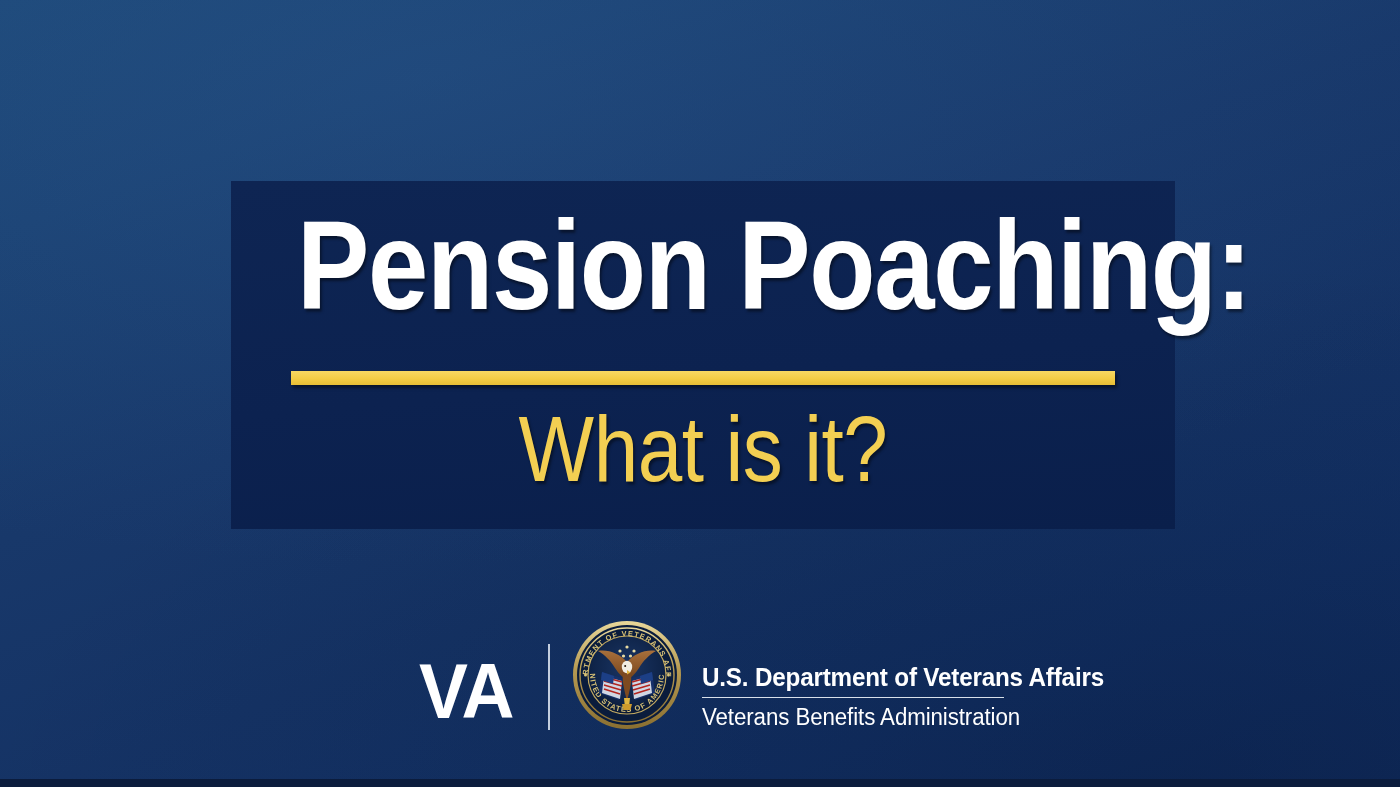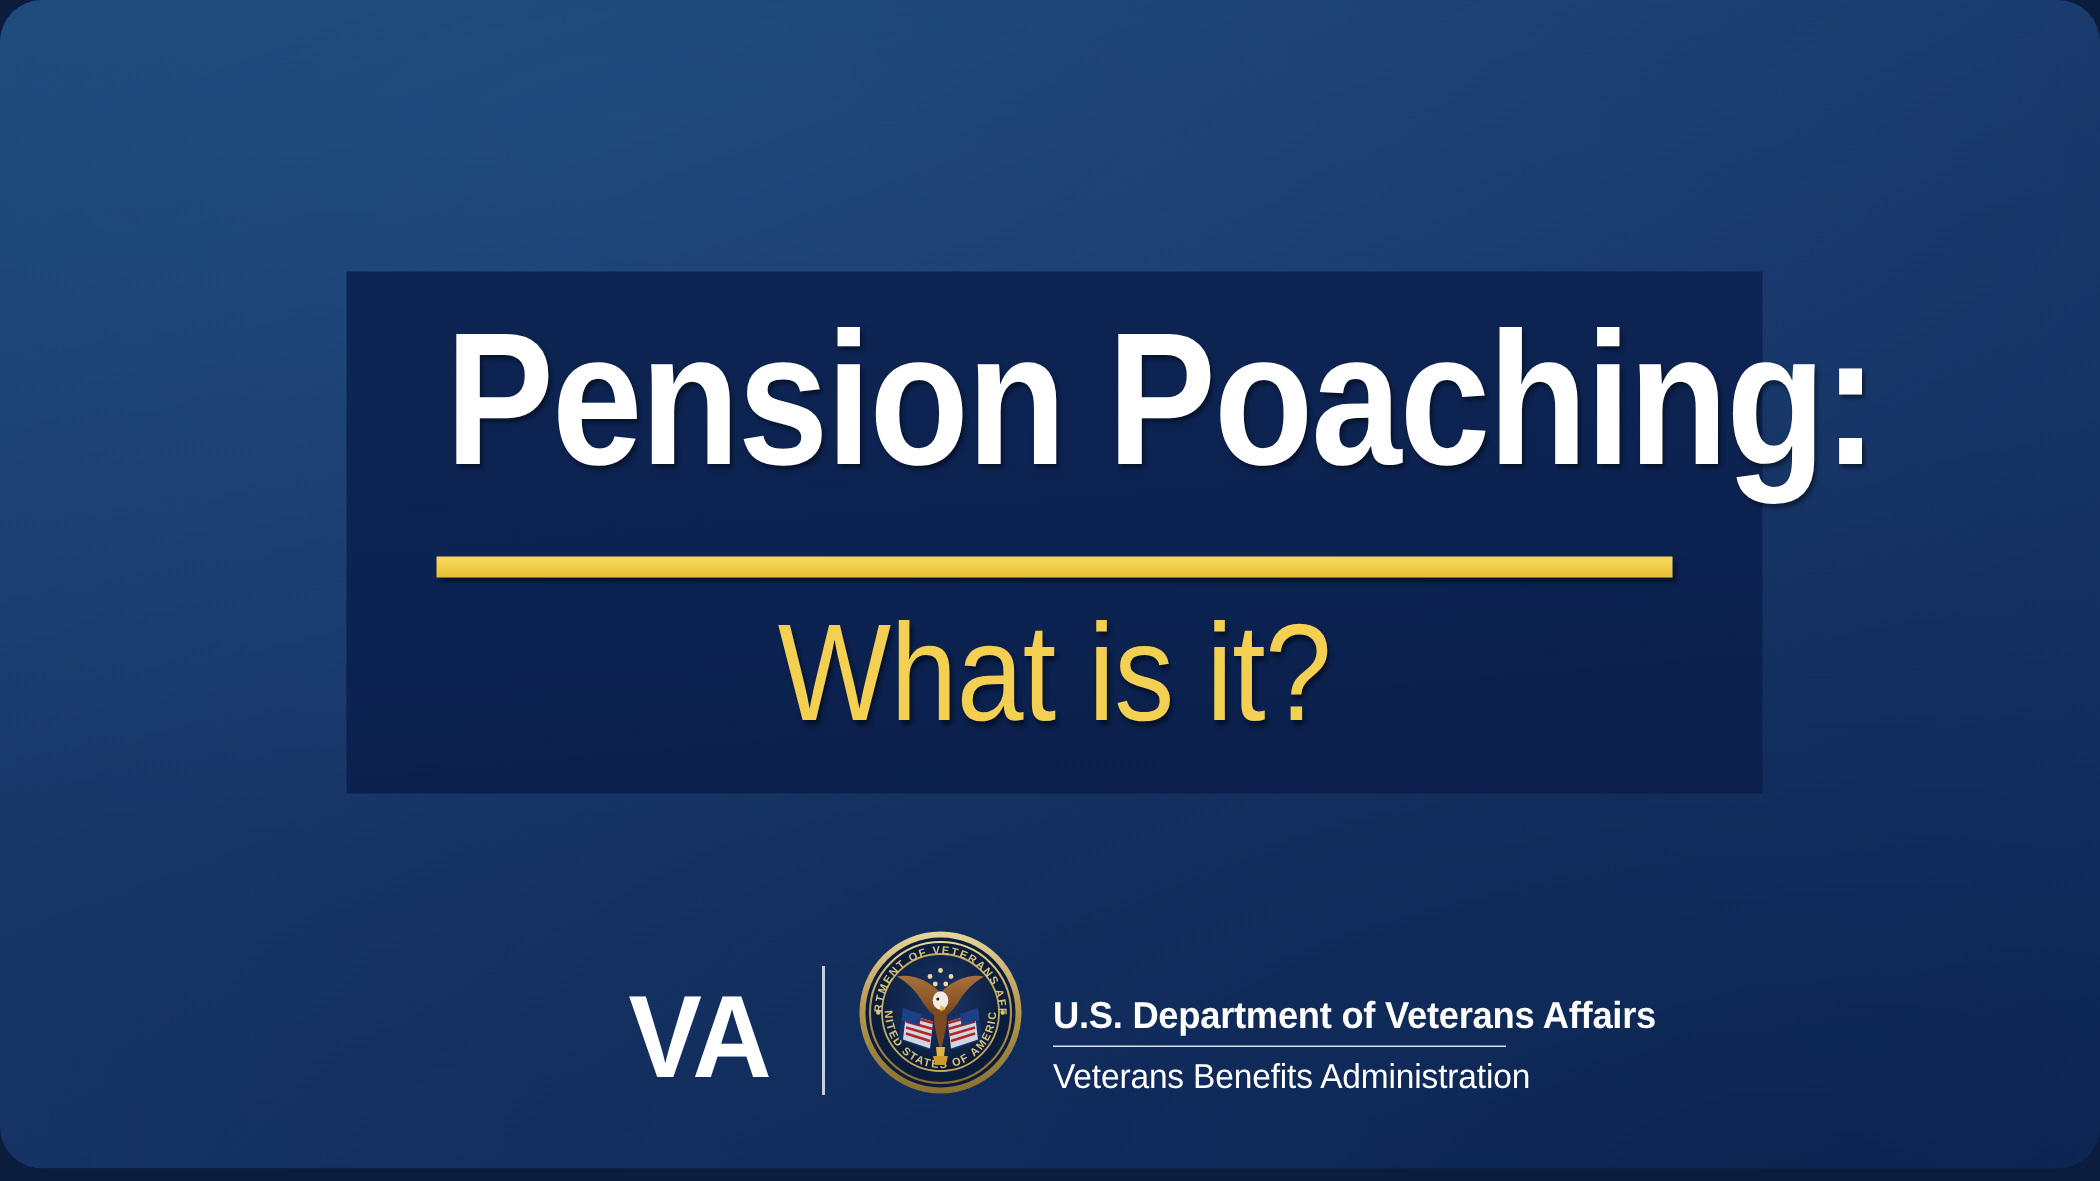--- a/index.html
+++ b/index.html
@@ -18,21 +18,20 @@
     height: 779px;
     overflow: hidden;
     background:
       linear-gradient(160deg,
         #1d4878 0%,
         #1b4273 18%,
         #18386a 42%,
         #153365 62%,
         #123064 82%,
         #102c5e 100%);
-    border-radius: 28px;
   }
 
   
   .slide::after {
     content: "";
     position: absolute;
     inset: 0;
     pointer-events: none;
     background:
       radial-gradient(ellipse 120% 90% at 30% 10%,

